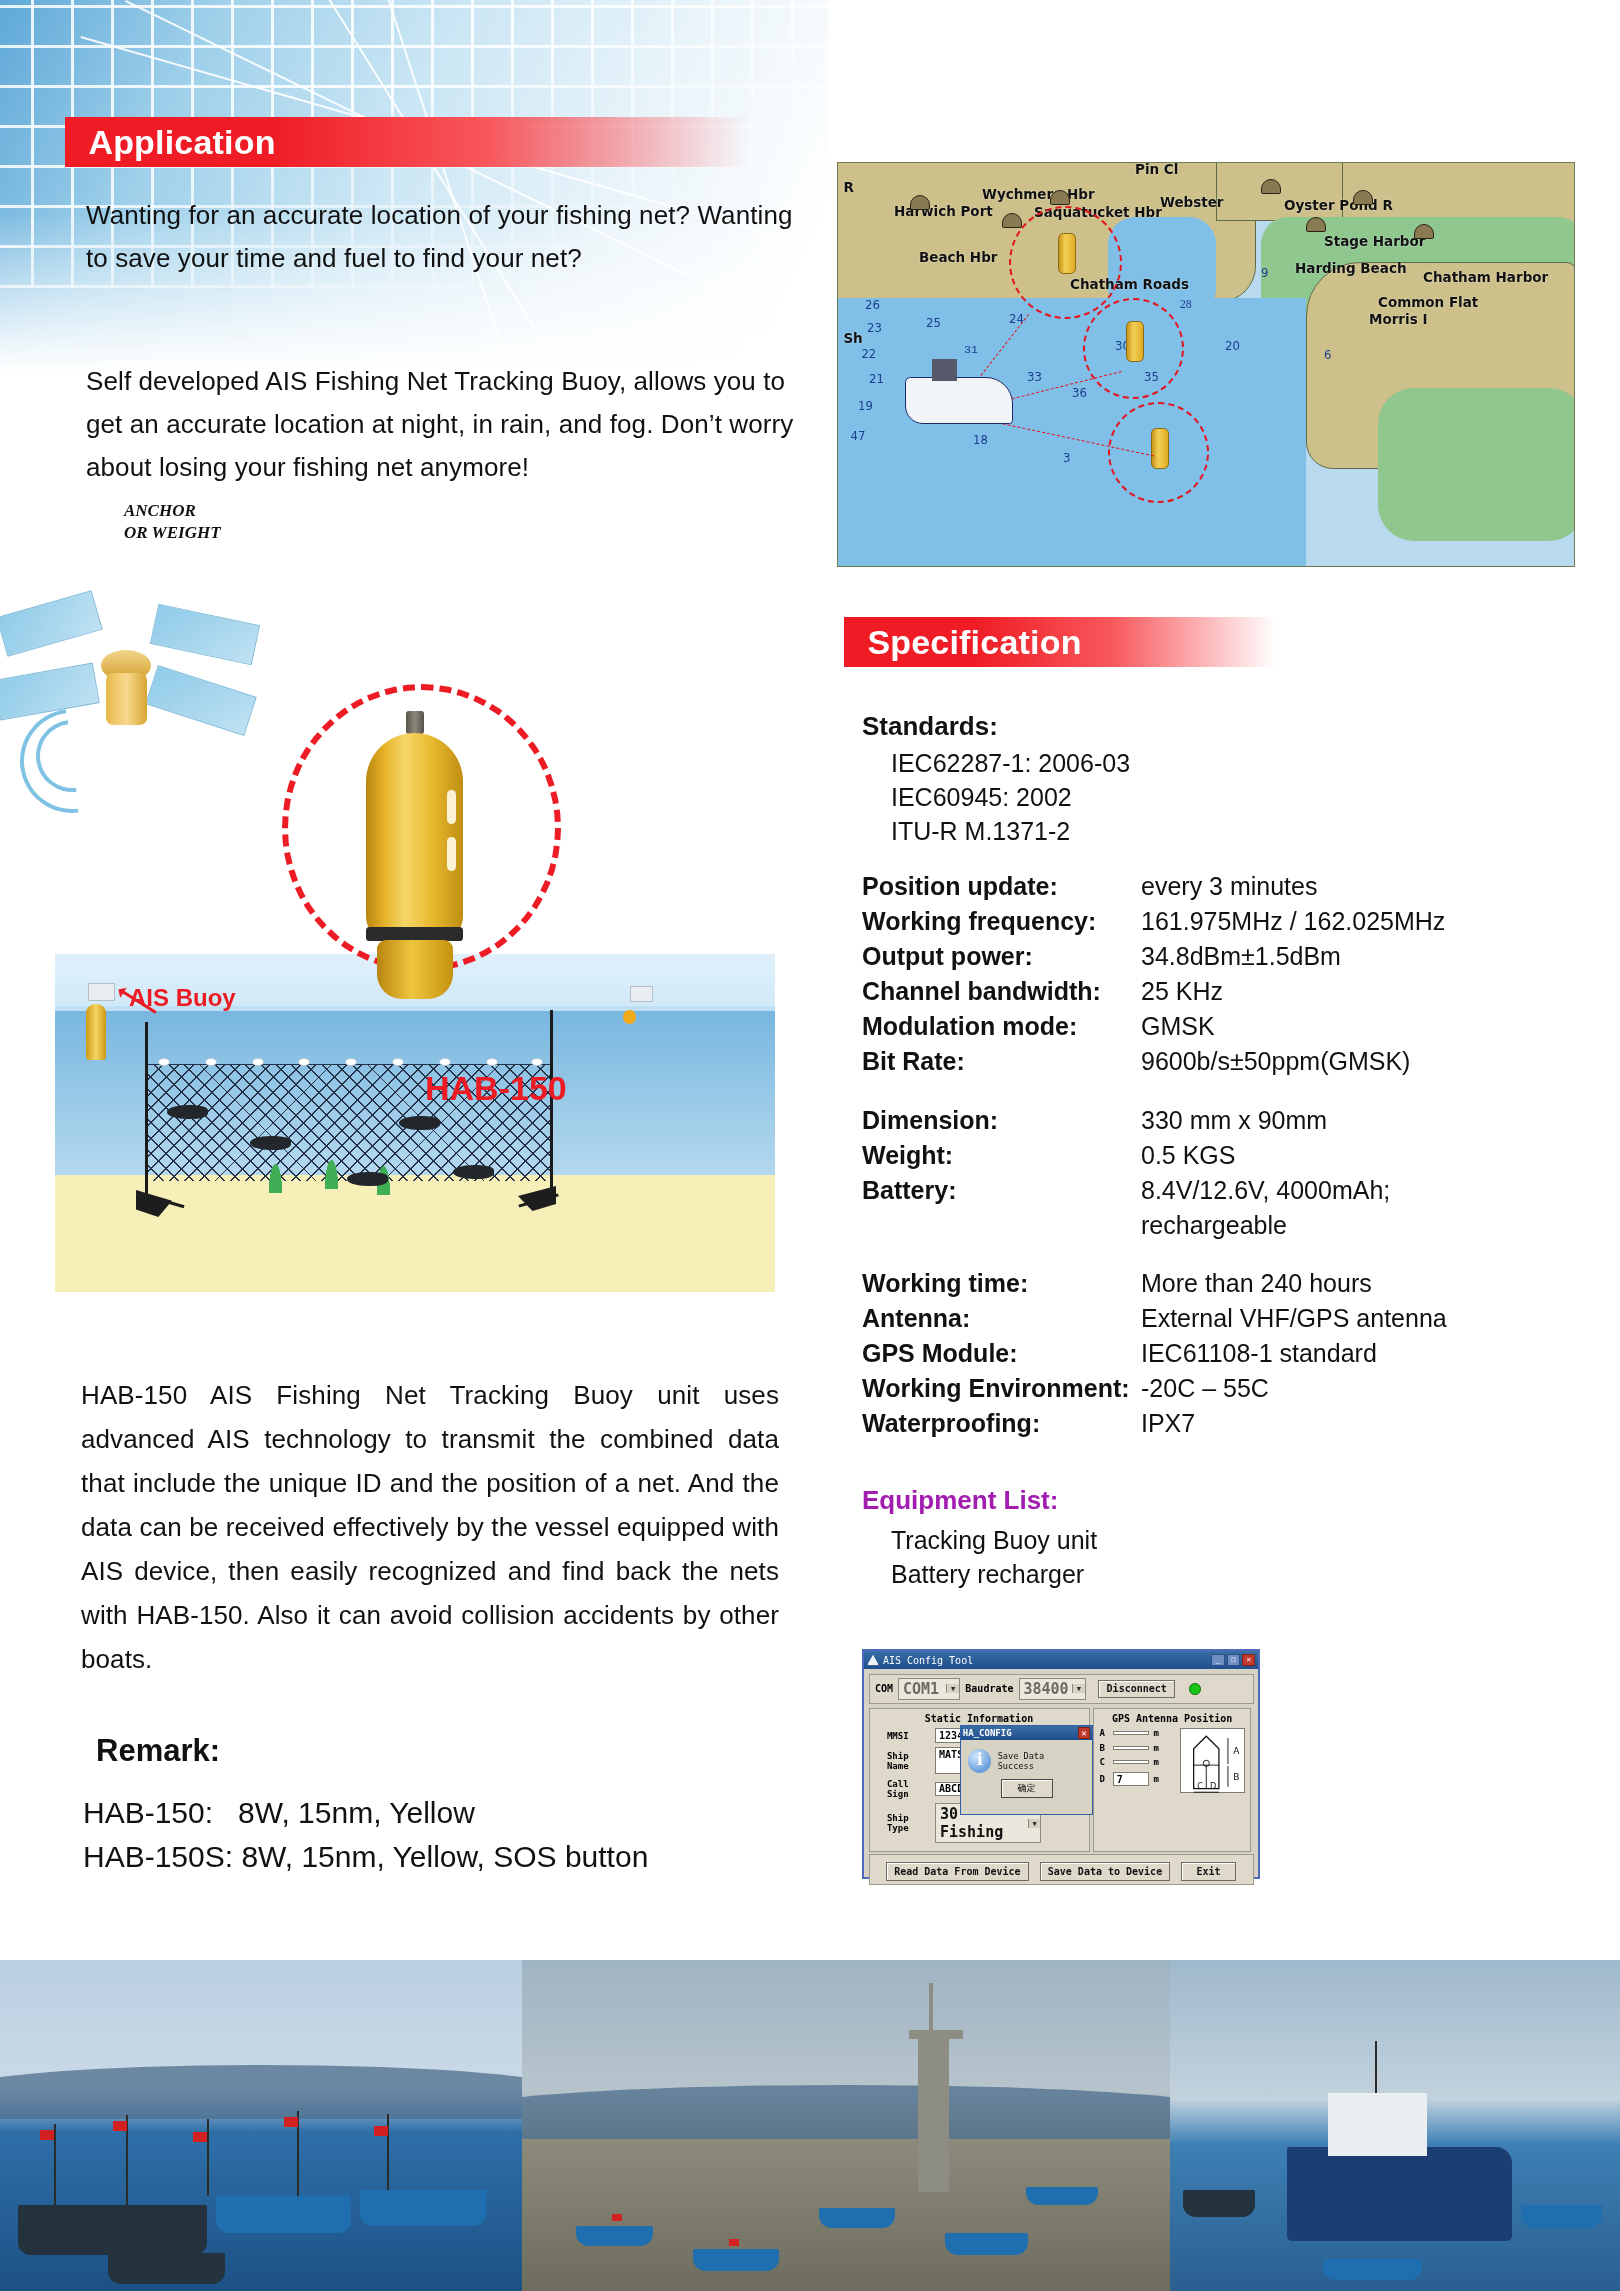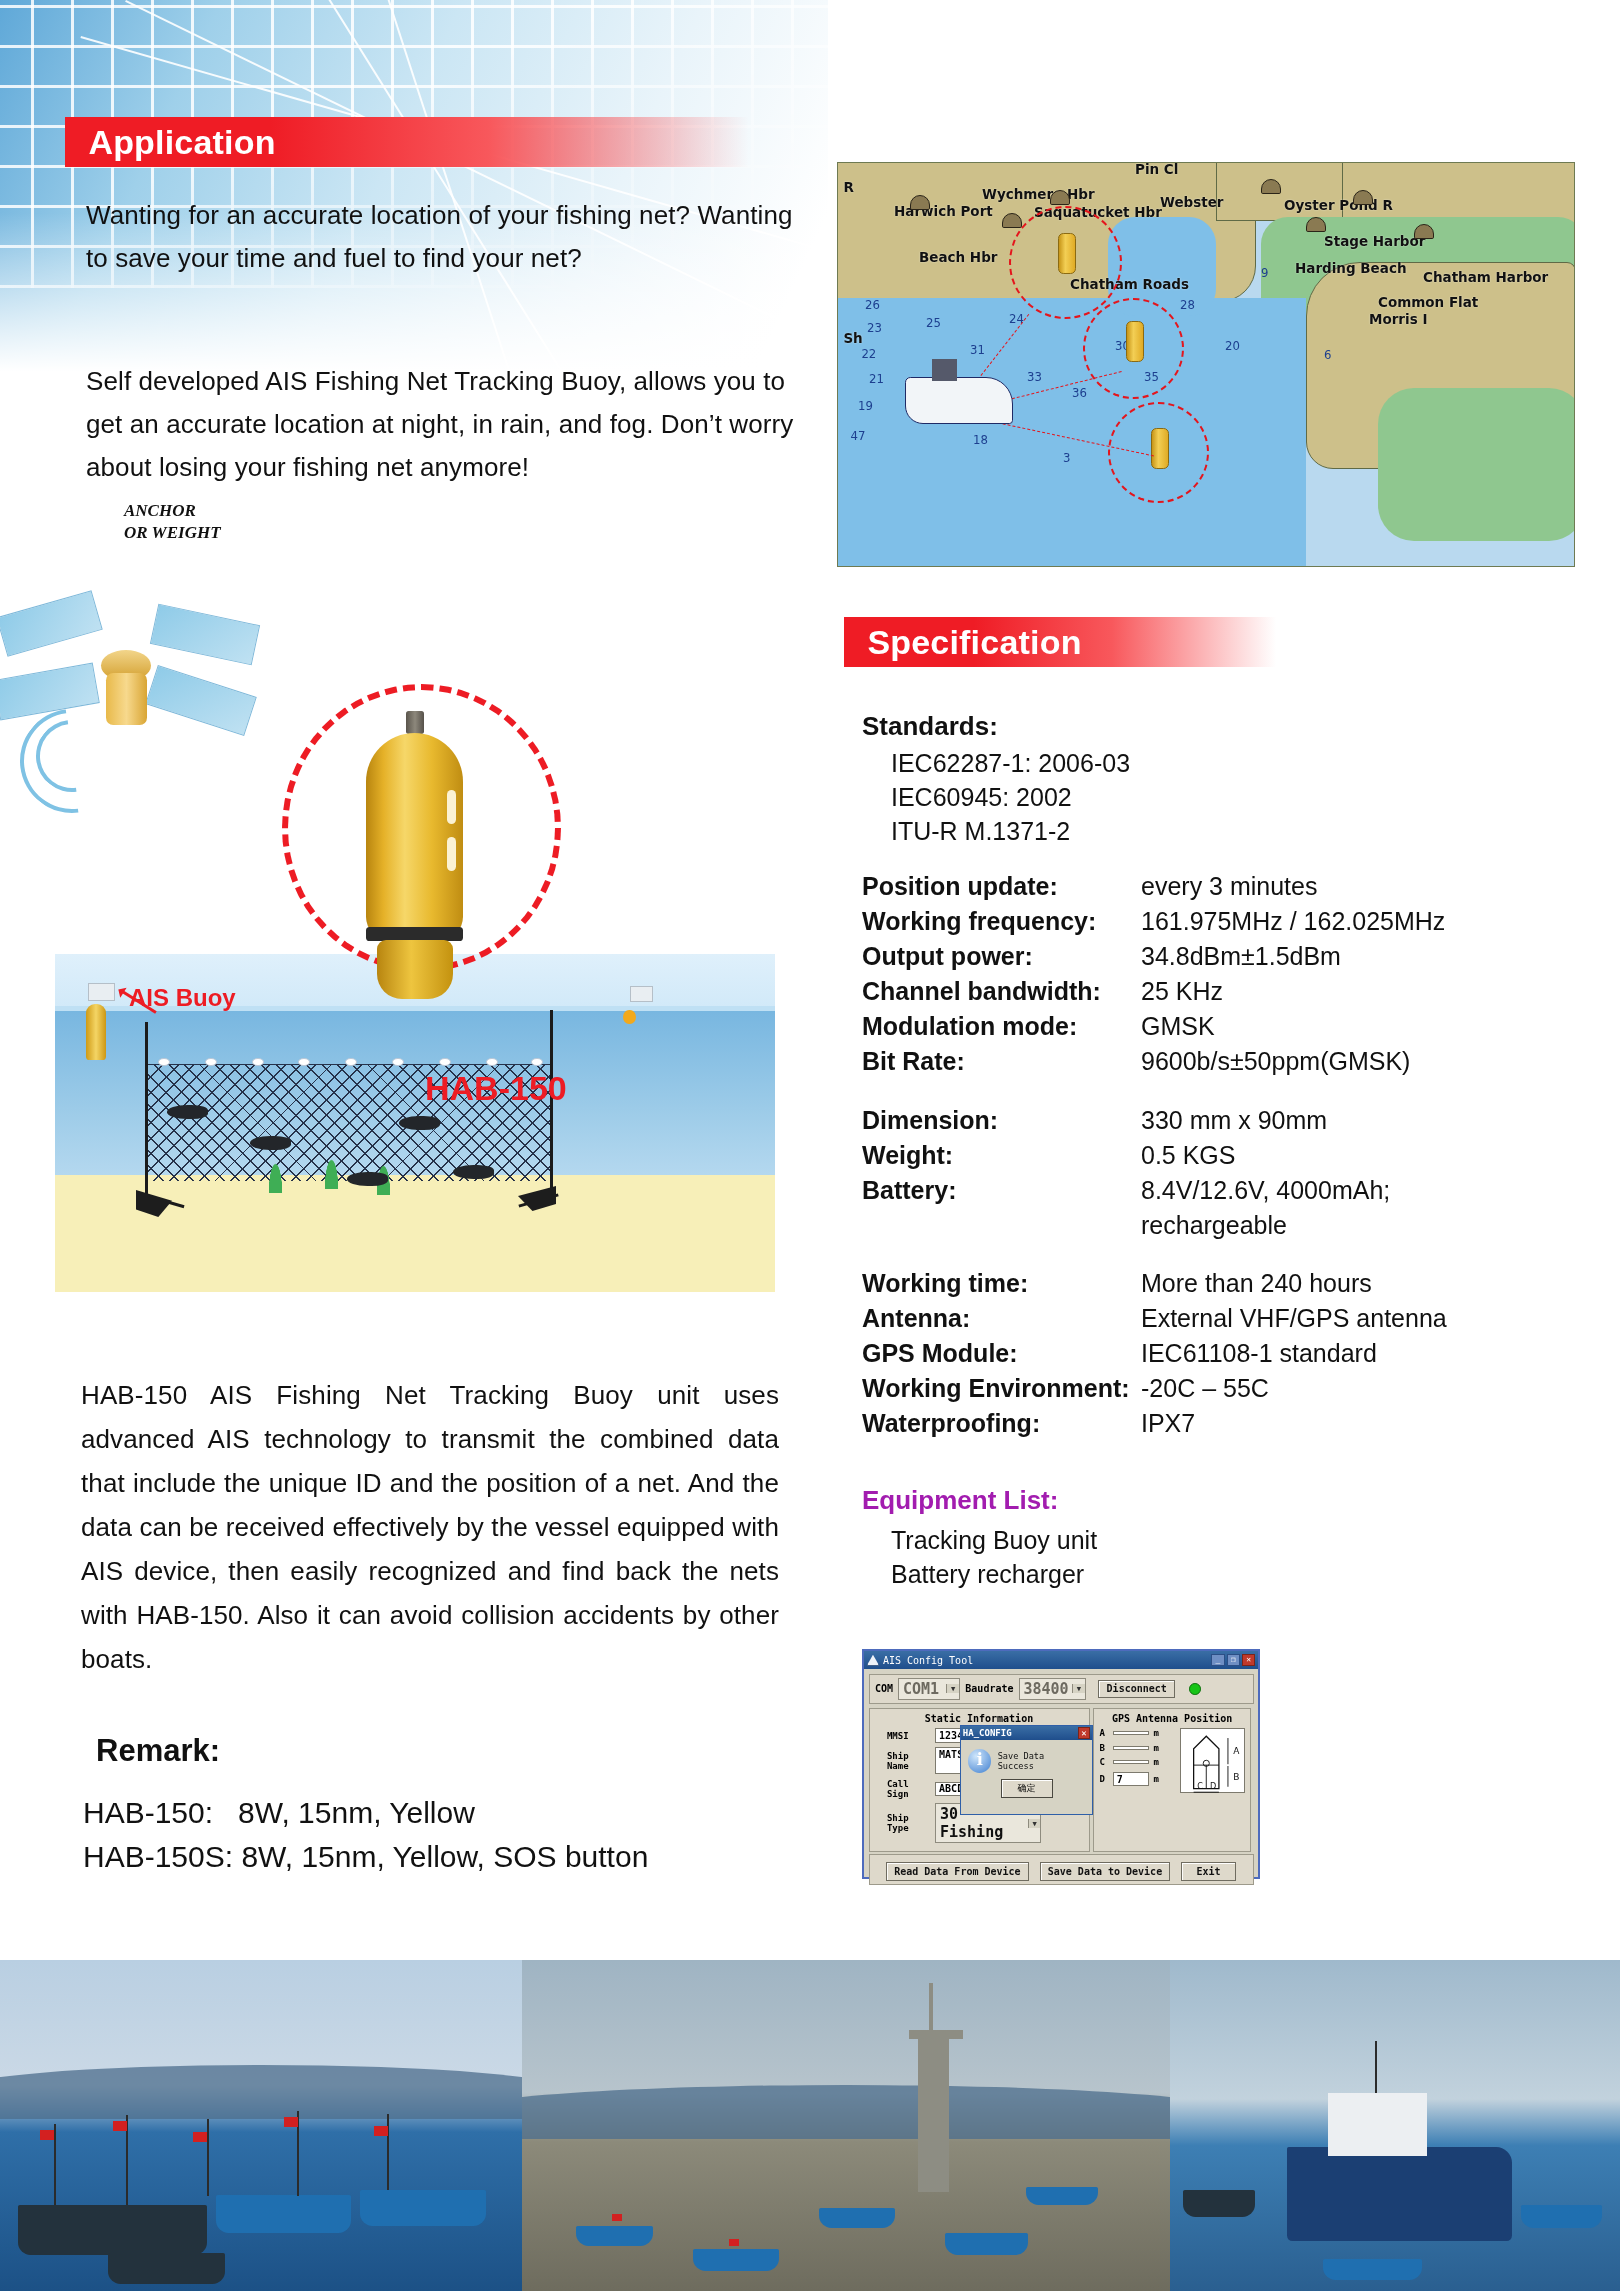--- a/index.html
+++ b/index.html
@@ -359,27 +359,27 @@
   <div class="lbl" style="left:297px;top:-1.8px;">Pin Cl</div>
   <div class="lbl" style="left:322px;top:31px;">Webster</div>
 
   <div class="dep" style="left:27px;top:135px;">26</div>
   <div class="dep" style="left:29px;top:158px;">23</div>
   <div class="dep" style="left:23.4px;top:184px;">22</div>
   <div class="dep" style="left:31px;top:209px;">21</div>
   <div class="dep" style="left:20px;top:236px;">19</div>
   <div class="dep" style="left:12.6px;top:266px;">47</div>
   <div class="dep" style="left:88px;top:153px;">25</div>
-  <div class="dep" style="left:132px;top:180px;">31</div>
+  <div class="dep" style="left:126px;top:180px;font-family:Liberation Mono, monospace;">31</div>
   <div class="dep" style="left:171px;top:149px;">24</div>
   <div class="dep" style="left:189px;top:207px;">33</div>
   <div class="dep" style="left:234px;top:223px;">36</div>
   <div class="dep" style="left:277px;top:176px;">30</div>
   <div class="dep" style="left:306px;top:207px;">35</div>
-  <div class="dep" style="left:342px;top:135px;">28</div>
+  <div class="dep" style="left:342px;top:135px;font-family:Liberation Serif, serif;">28</div>
   <div class="dep" style="left:387px;top:176px;">20</div>
   <div class="dep" style="left:423px;top:103px;">9</div>
   <div class="dep" style="left:486px;top:185px;">6</div>
   <div class="dep" style="left:135px;top:270px;">18</div>
   <div class="dep" style="left:225px;top:288px;">3</div>
 
   <div class="sailicon" style="left:72px;top:32px;"></div>
   <div class="sailicon" style="left:164px;top:50px;"></div>
   <div class="sailicon" style="left:212px;top:27px;"></div>
   <div class="sailicon" style="left:423px;top:16px;"></div>

